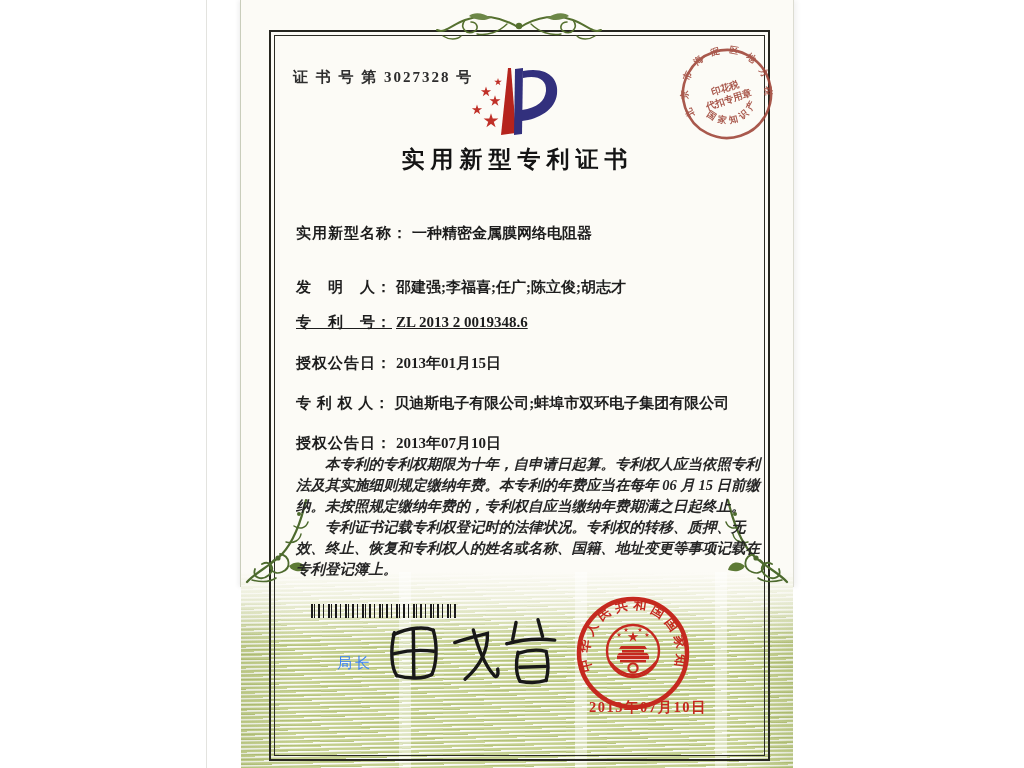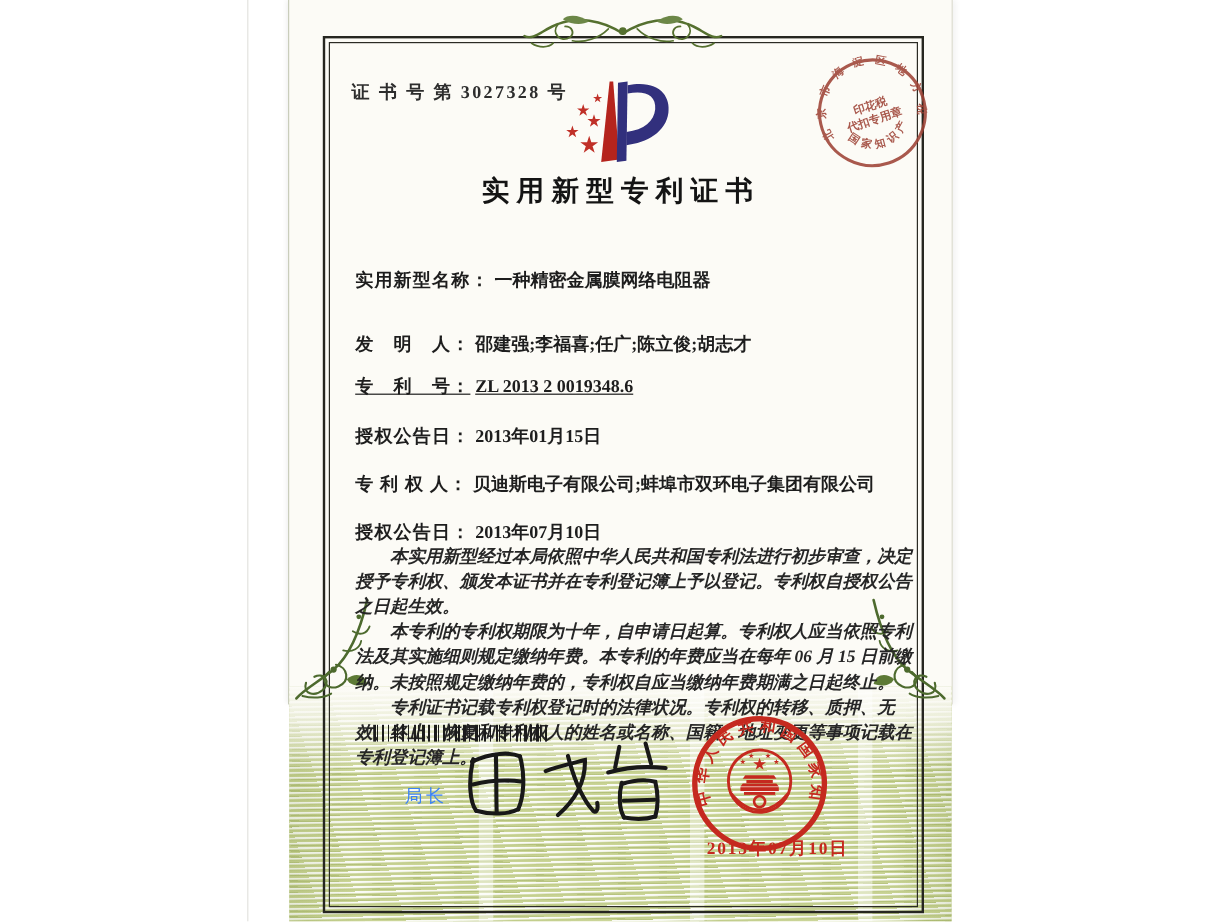--- a/index.html
+++ b/index.html
@@ -177,21 +177,20 @@
       <span class="lab">授权公告日：</span><span class="val">2013年01月15日</span>
     </div>
     <div class="field-row fr5">
       <span class="lab">专 利 权 人：</span><span class="val">贝迪斯电子有限公司;蚌埠市双环电子集团有限公司</span>
     </div>
     <div class="field-row fr6">
       <span class="lab">授权公告日：</span><span class="val">2013年07月10日</span>
     </div>
 
     <div class="body-text">
-      <p>本实用新型经过本局依照中华人民共和国专利法进行初步审查，决定授予专利权、颁发本证书并在专利登记簿上予以登记。专利权自授权公告之日起生效。</p>
       <p>本专利的专利权期限为十年，自申请日起算。专利权人应当依照专利法及其实施细则规定缴纳年费。本专利的年费应当在每年 06 月 15 日前缴纳。未按照规定缴纳年费的，专利权自应当缴纳年费期满之日起终止。</p>
       <p>专利证书记载专利权登记时的法律状况。专利权的转移、质押、无效、终止、恢复和专利权人的姓名或名称、国籍、地址变更等事项记载在专利登记簿上。</p>
     </div>
 
     <div class="barcode"></div>
 
     <div class="director-label">局长</div>
     <svg class="signature" width="185" height="82" viewBox="0 0 185 82" aria-label="田力普">
       <g fill="none" stroke="#181818" stroke-width="3.4" stroke-linecap="round" transform="rotate(-2 90 40)">
         <path d="M14,20 C9,38 10,56 15,63"></path>

